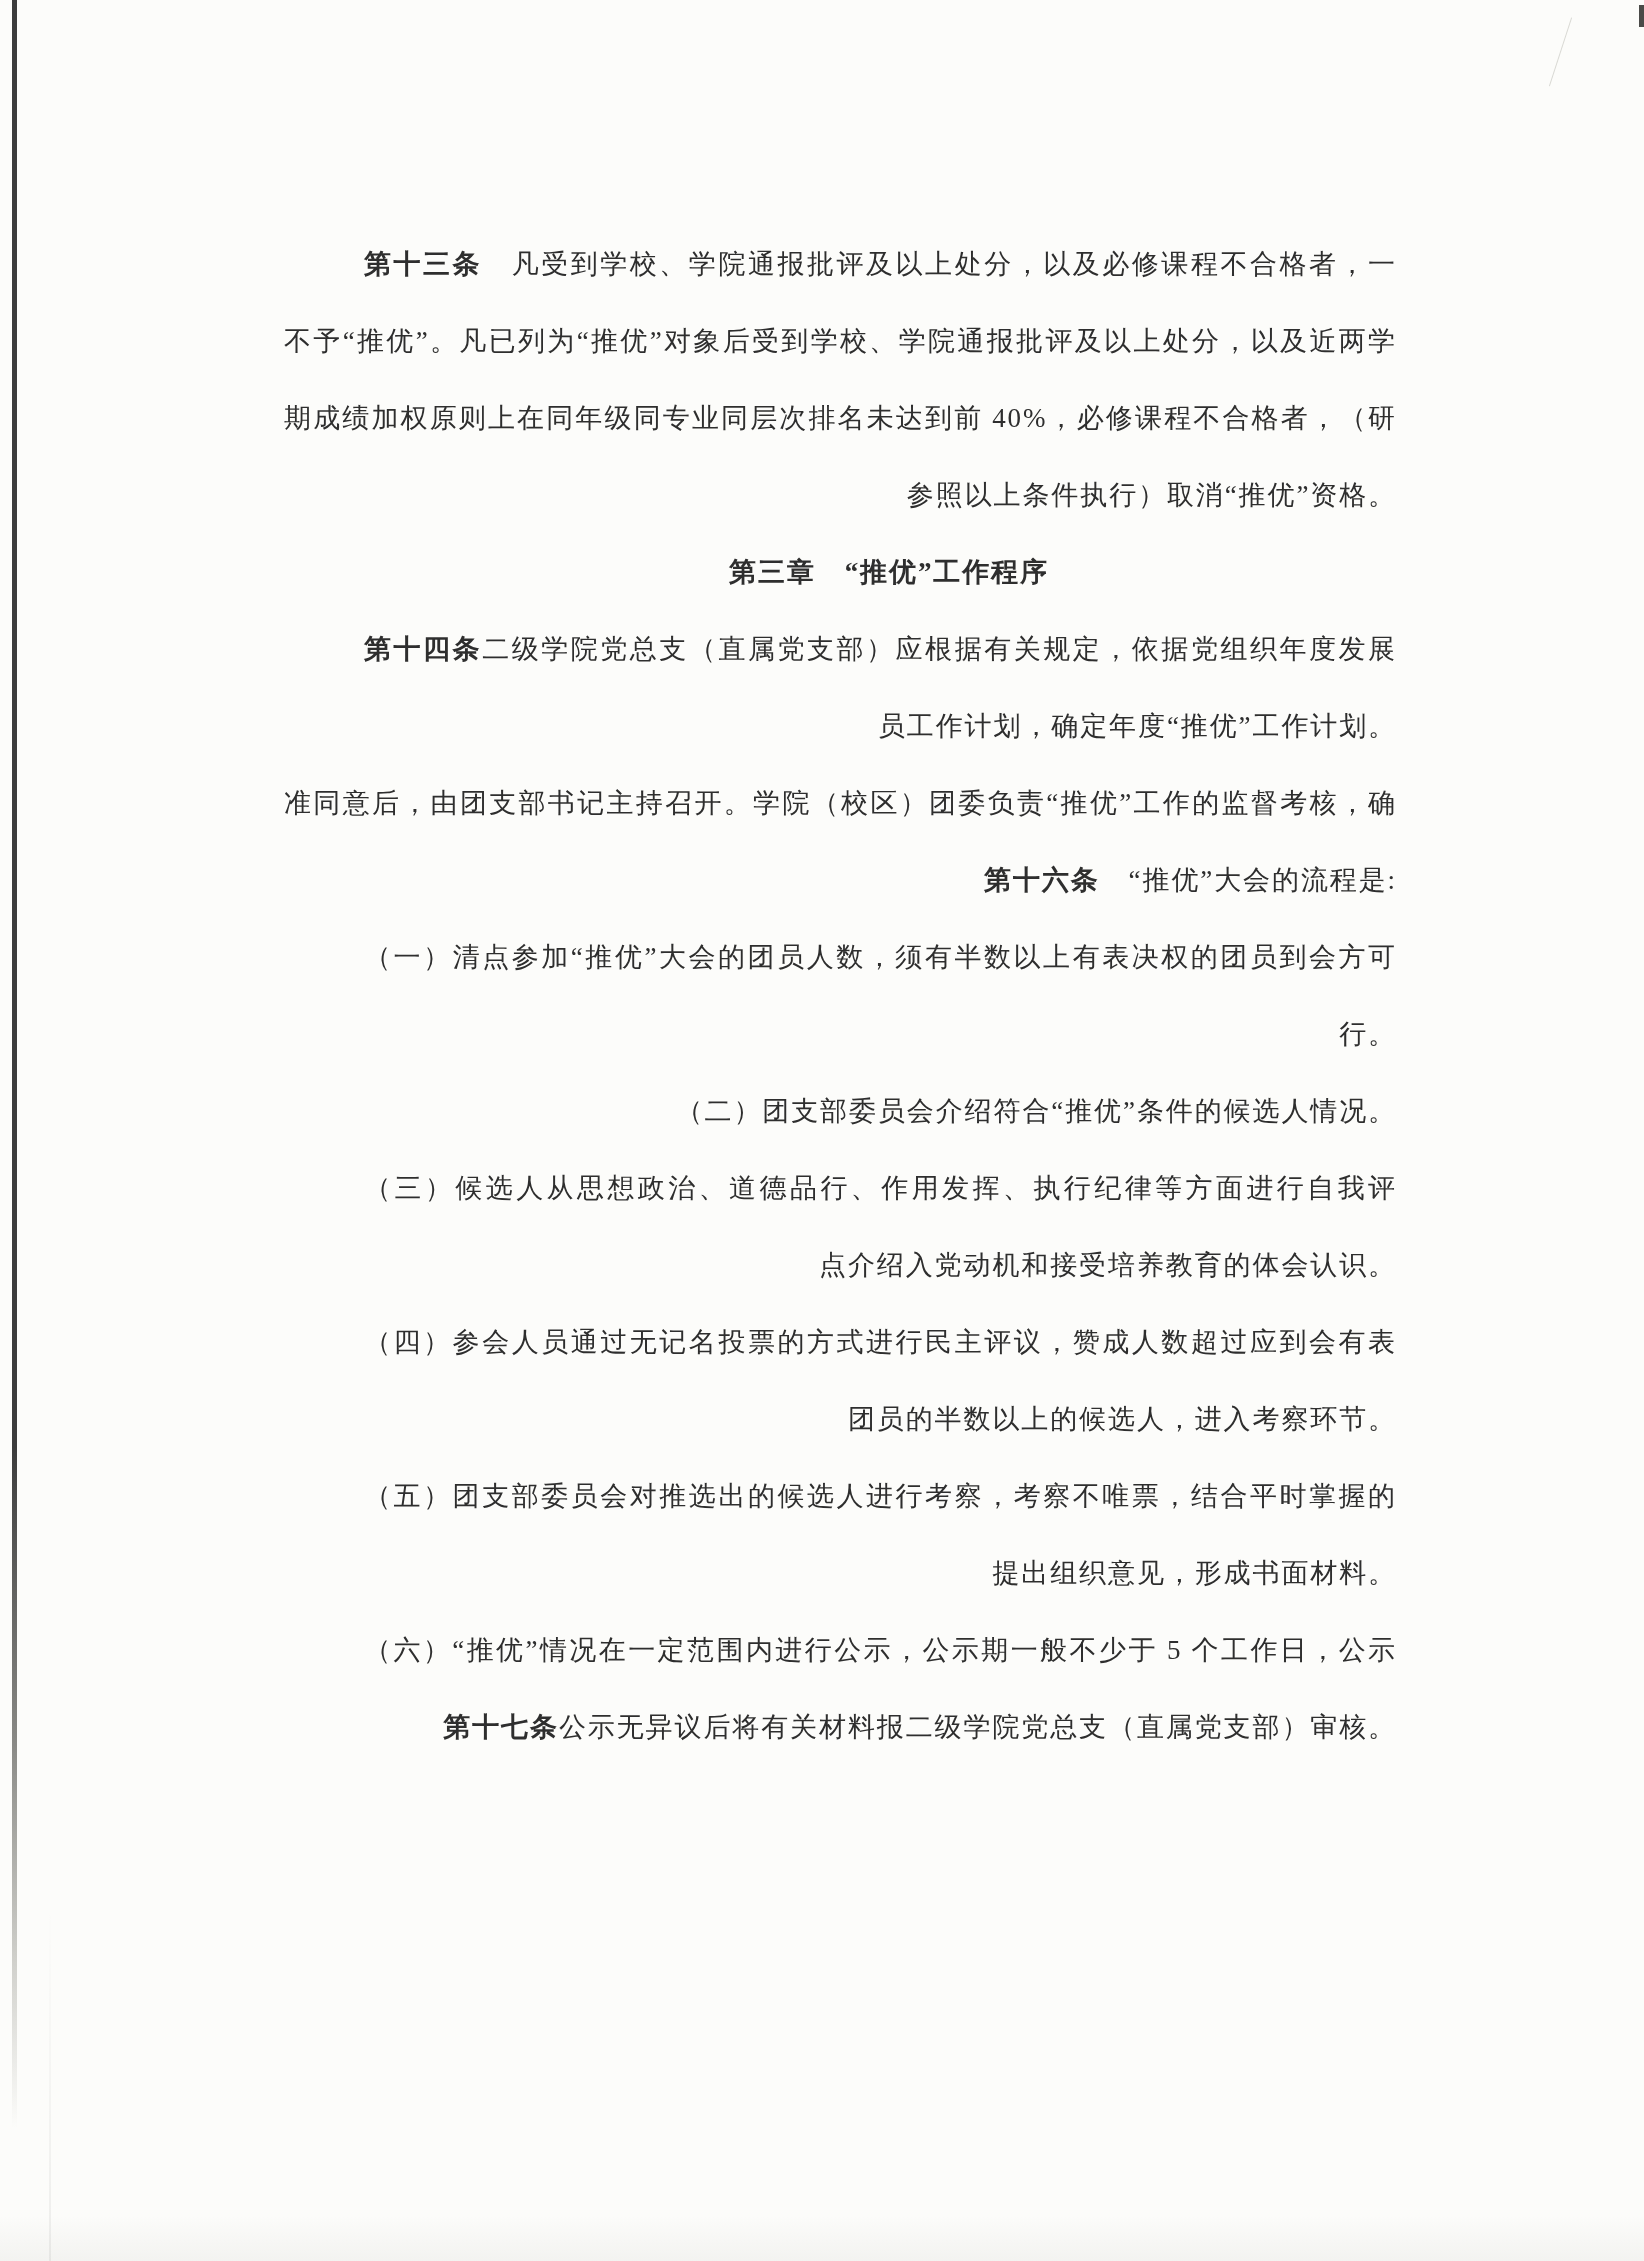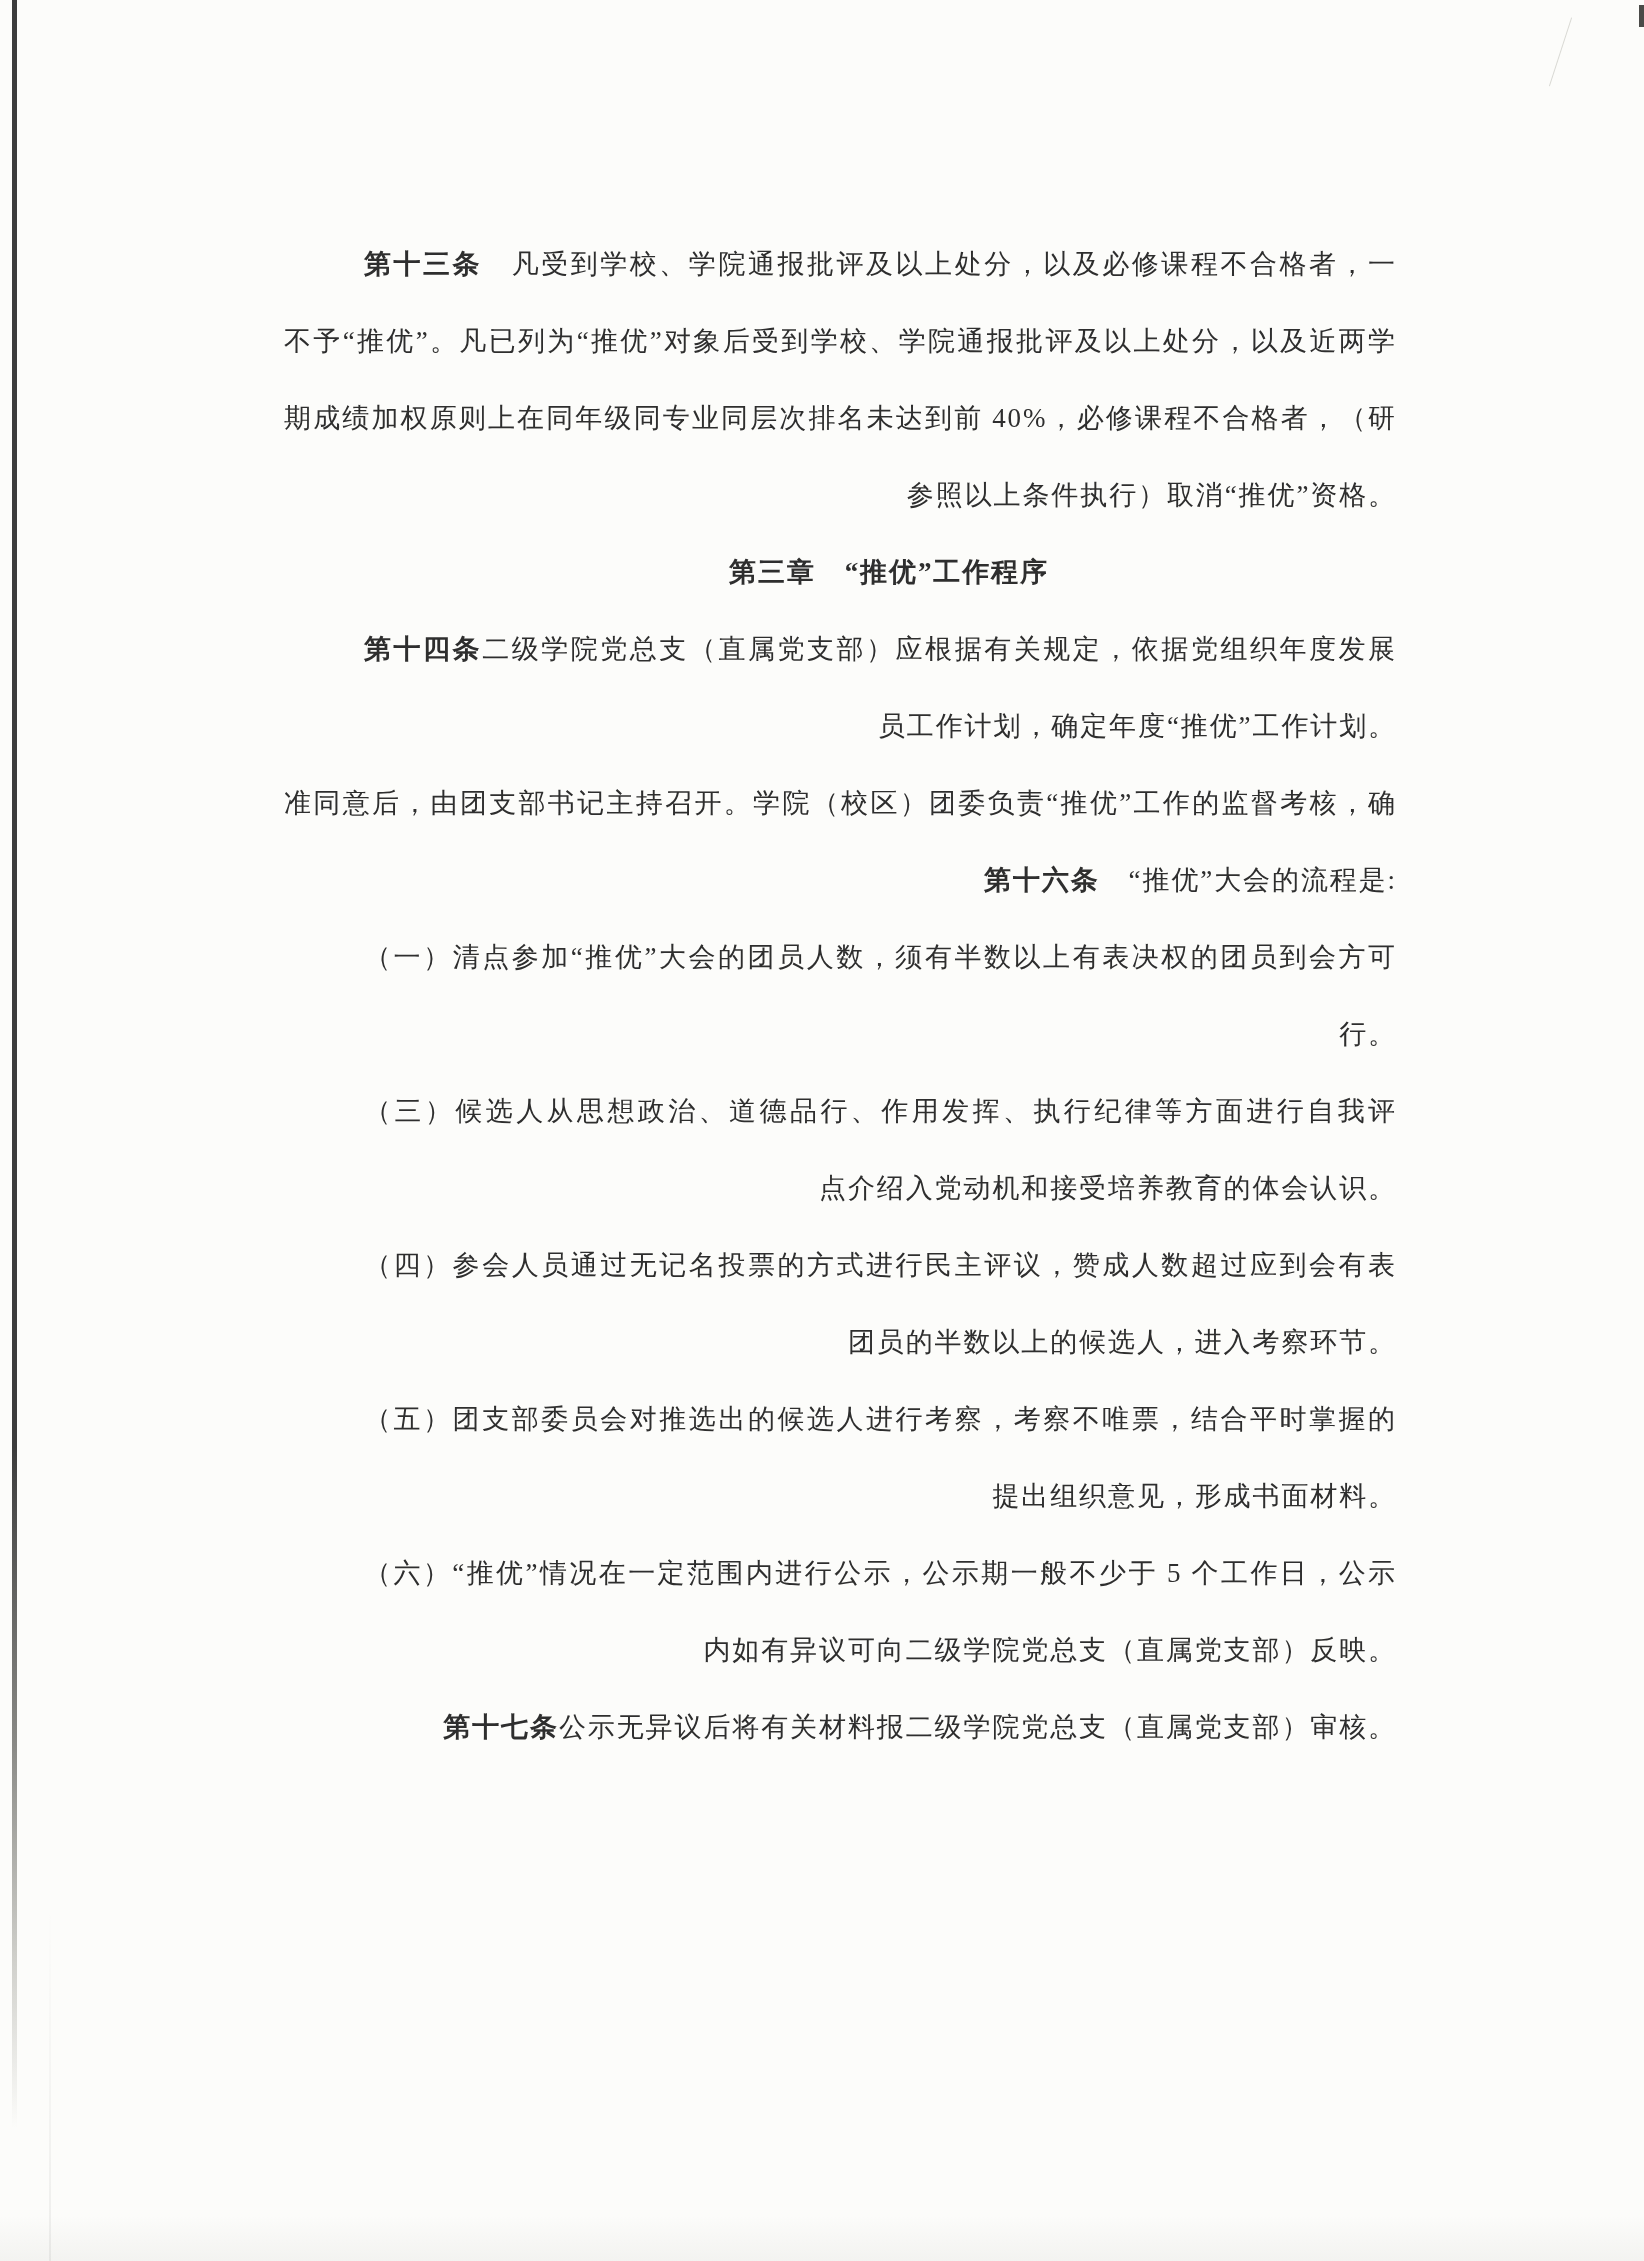--- a/index.html
+++ b/index.html
@@ -86,24 +86,24 @@
       <div class="line fill">不予“推优”。凡已列为“推优”对象后受到学校、学院通报批评及以上处分，以及近两学</div>
       <div class="line fill">期成绩加权原则上在同年级同专业同层次排名未达到前 40%，必修课程不合格者，（研究生</div>
       <div class="line">参照以上条件执行）取消“推优”资格。</div>
       <div class="line center">第三章　“推优”工作程序</div>
       <div class="line fill indent"><span class="prefix">第十四条</span>二级学院党总支（直属党支部）应根据有关规定，依据党组织年度发展党</div>
       <div class="line">员工作计划，确定年度“推优”工作计划。</div>
       <div class="line fill">准同意后，由团支部书记主持召开。学院（校区）团委负责“推优”工作的监督考核，确保</div>
       <div class="line indent"><span class="prefix">第十六条</span>　“推优”大会的流程是:</div>
       <div class="line fill indent">（一）清点参加“推优”大会的团员人数，须有半数以上有表决权的团员到会方可进</div>
       <div class="line">行。</div>
+      <div class="line indent">（二）团支部委员会介绍符合“推优”条件的候选人情况。</div>
       <div class="line fill indent">（三）候选人从思想政治、道德品行、作用发挥、执行纪律等方面进行自我评述，重</div>
       <div class="line">点介绍入党动机和接受培养教育的体会认识。</div>
       <div class="line fill indent">（四）参会人员通过无记名投票的方式进行民主评议，赞成人数超过应到会有表决权</div>
       <div class="line">团员的半数以上的候选人，进入考察环节。</div>
       <div class="line fill indent">（五）团支部委员会对推选出的候选人进行考察，考察不唯票，结合平时掌握的情况，</div>
       <div class="line">提出组织意见，形成书面材料。</div>
       <div class="line fill indent">（六）“推优”情况在一定范围内进行公示，公示期一般不少于 5 个工作日，公示期</div>
-      <div class="line">内如有异议可向二级学院党总支（直属党支部）反映。</div>
       <div class="line indent"><span class="prefix">第十七条</span>公示无异议后将有关材料报二级学院党总支（直属党支部）审核。</div>
     </div>
 </div>
 
 
 </body></html>

